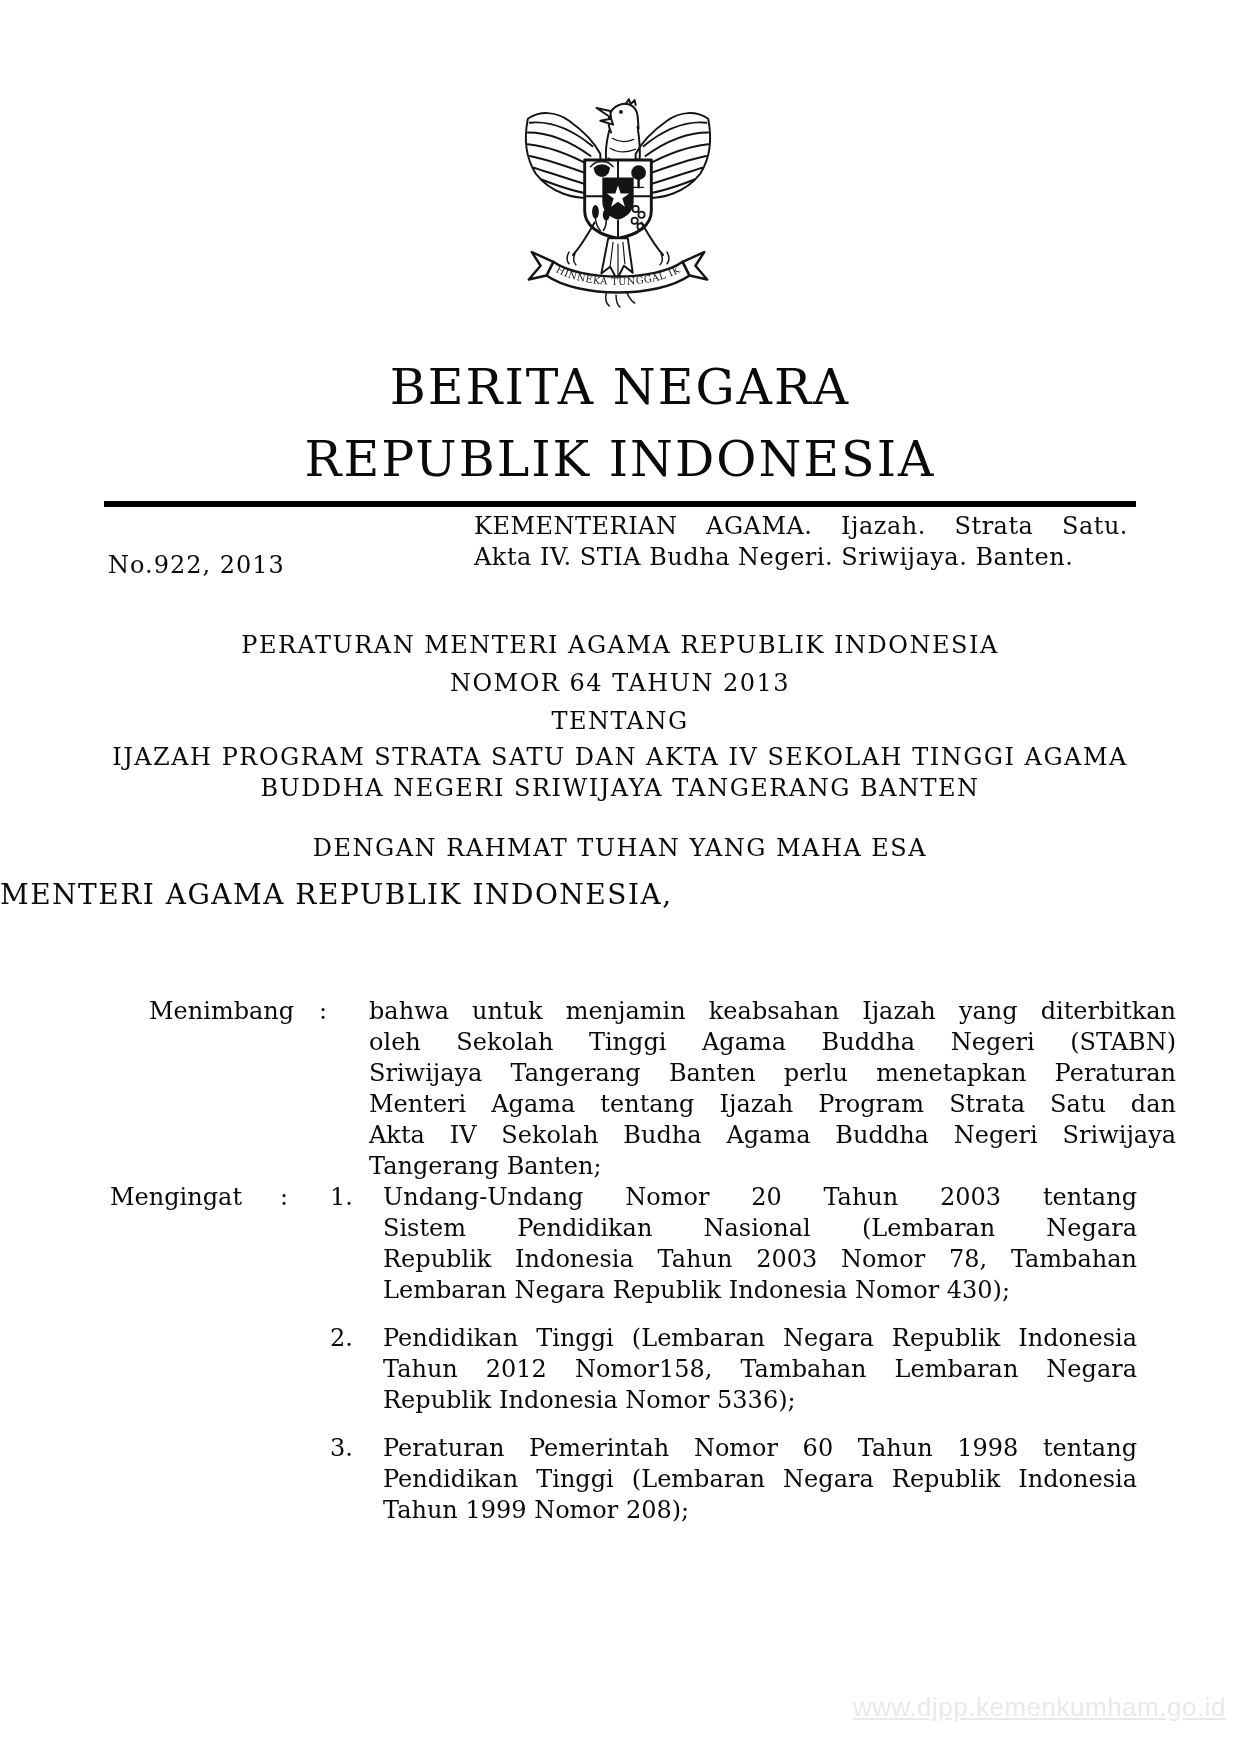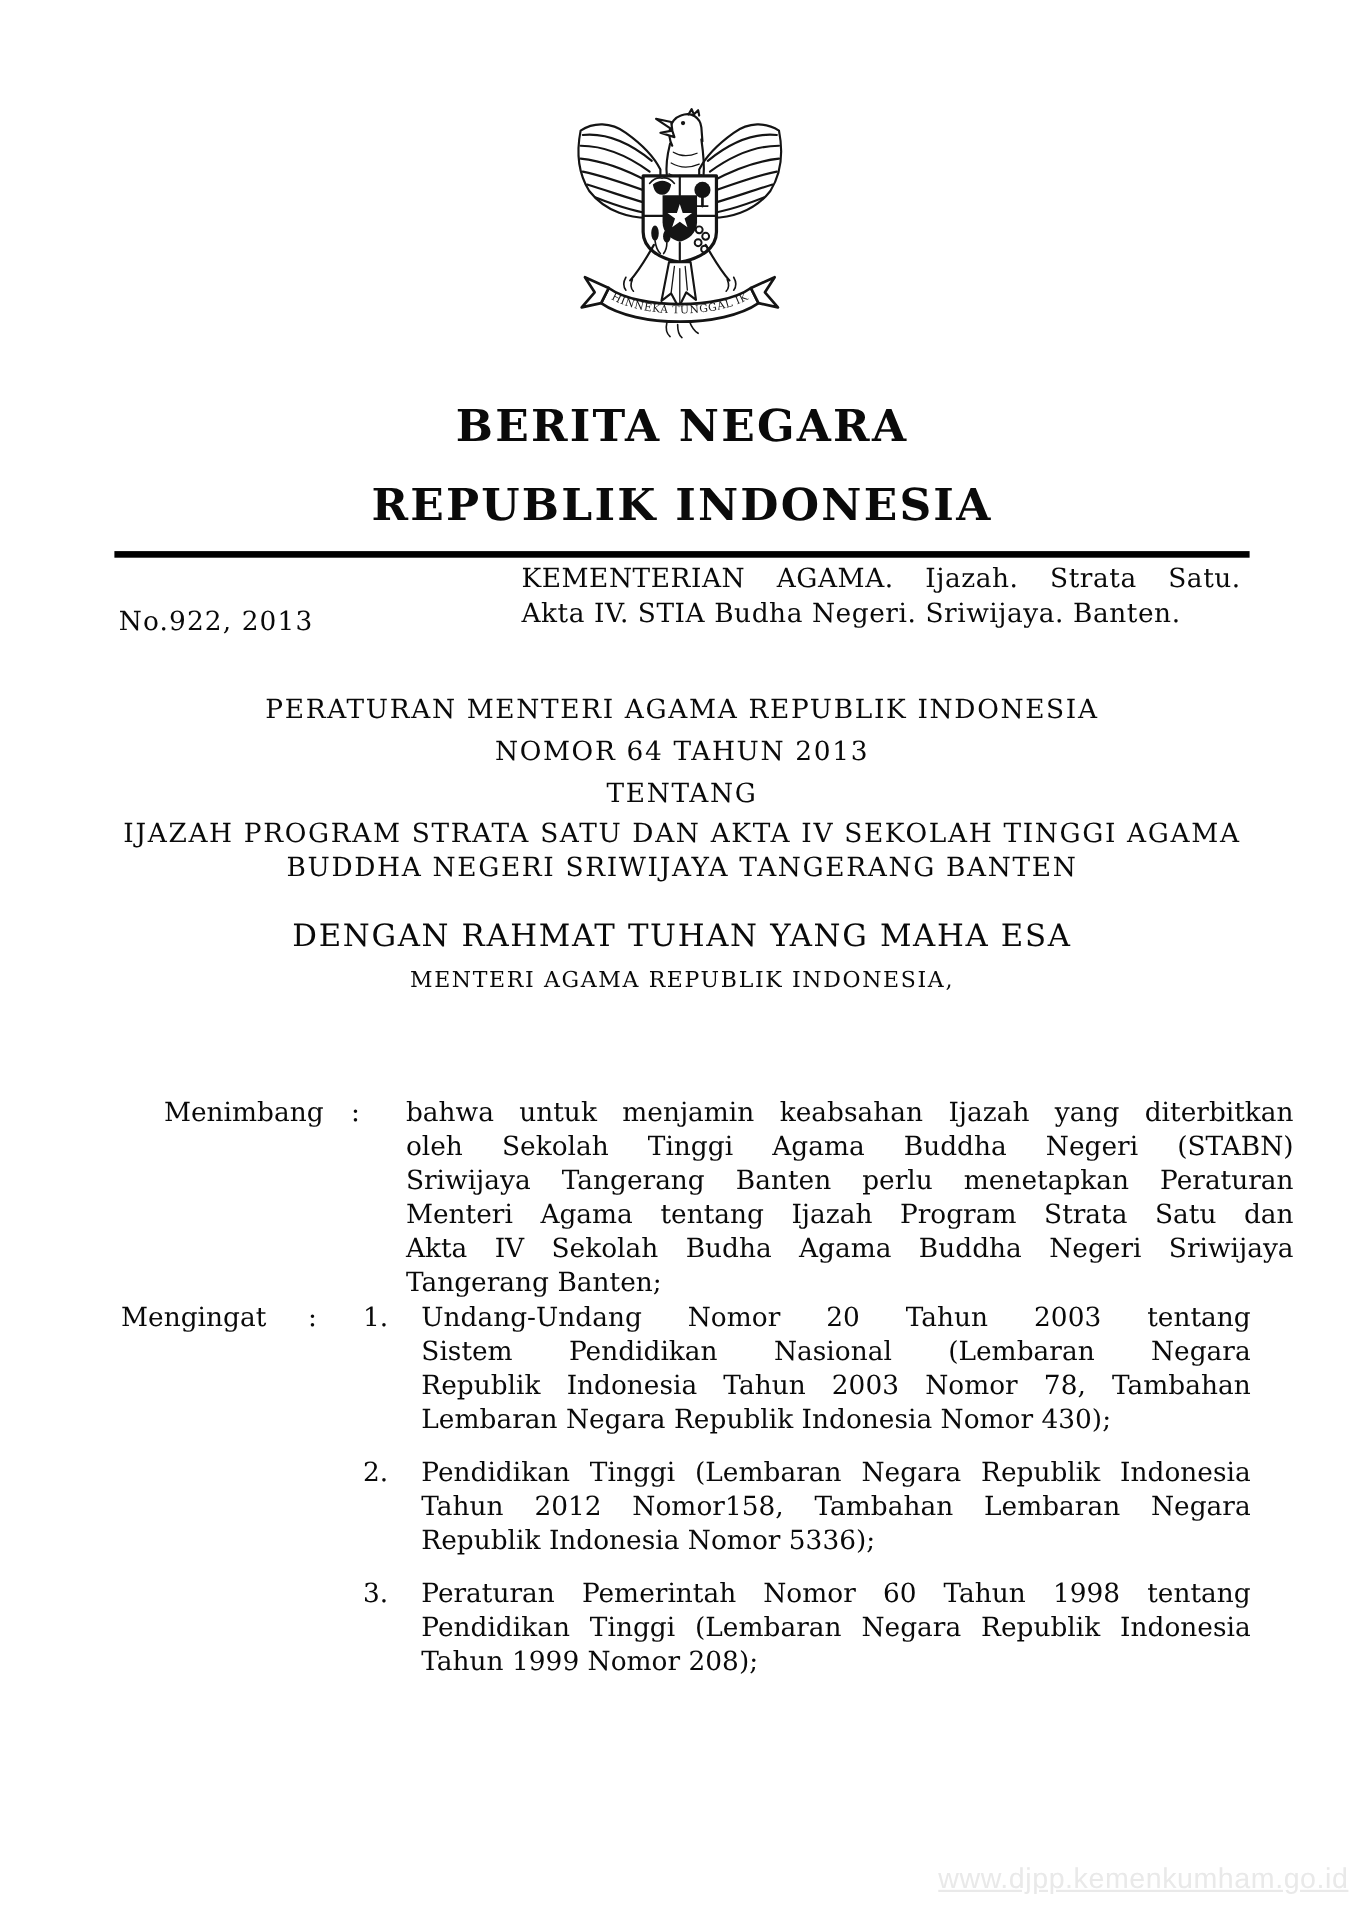--- a/index.html
+++ b/index.html
@@ -15,33 +15,33 @@
 
   
   .plines .tline { text-align: justify; text-align-last: justify; }
   .plines .tline:last-child { text-align-last: left; }
   .centered .tline { text-align: center !important; text-align-last: center !important; }
 
   .emblem { position: absolute; left: 520px; top: 98px; width: 196px; height: 214px; }
 
   .masthead-title {
     position: absolute; left: 0; top: 352px; width: 1240px;
-    font-size: 40px; font-weight: bold; line-height: 72px; letter-spacing: 2px;
+    font-size: 49px; font-weight: normal; line-height: 72px; letter-spacing: 2px;
   }
 
   .masthead-rule { position: absolute; left: 104px; top: 501px; width: 1032px; height: 6px; background: #000; }
 
   .issue-number { position: absolute; left: 108px; top: 511px; font-size: 24px; letter-spacing: 1px; line-height: 31px; margin-top: 39px; }
 
   .masthead-subject { position: absolute; left: 474px; top: 511px; width: 654px; font-size: 24px; line-height: 31px; letter-spacing: 0.5px; }
 
   .reg-heading { position: absolute; left: 0; top: 626px; width: 1240px; font-size: 24px; line-height: 38px; letter-spacing: 1.5px; }
   .reg-subject { position: absolute; left: 0; top: 742px; width: 1240px; font-size: 24px; line-height: 31px; letter-spacing: 1.5px; }
-  .invocation  { position: absolute; left: 0; top: 834px; width: 1240px; text-align: center; font-size: 28px; letter-spacing: 1.5px; }
-  .authority   { position: absolute; left: 0; top: 878px; width: 1240px; text-align: center; font-size: 20px; letter-spacing: 1.5px; }
+  .invocation  { position: absolute; left: 0; top: 834px; width: 1240px; text-align: center; font-size: 24px; letter-spacing: 1.5px; }
+  .authority   { position: absolute; left: 0; top: 878px; width: 1240px; font-size: 28px; letter-spacing: 1.5px; }
 
   .clause { position: absolute; left: 108px; width: 1029px; font-size: 24px; line-height: 31px; }
   .clause-menimbang { top: 996px; margin-left: 39px; }
   .clause-mengingat { top: 1182px; }
   .clause-label { position: absolute; left: 2px; top: 0; }
   .clause-colon { position: absolute; left: 172px; top: 0; }
   .clause-body  { margin-left: 222px; }
 
   .legal-item { position: relative; margin-bottom: 17px; }
   .legal-item:last-child { margin-bottom: 0; }

